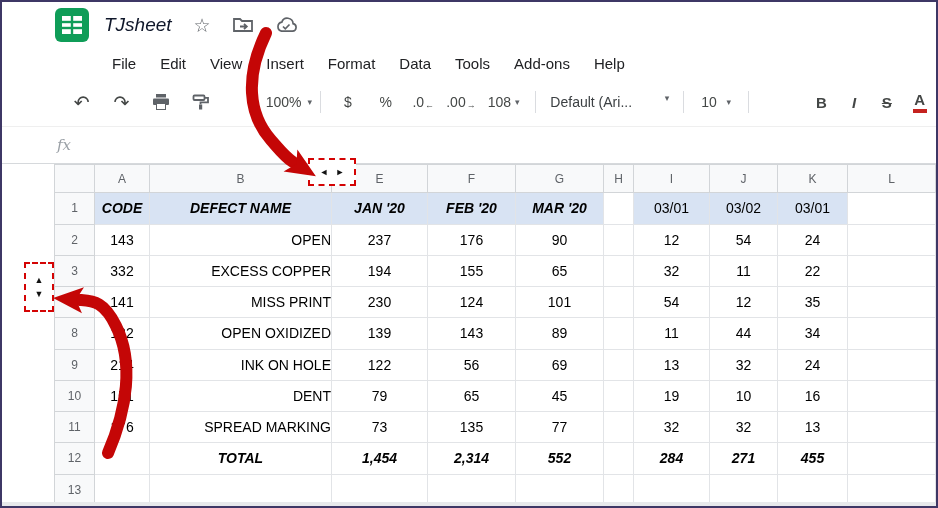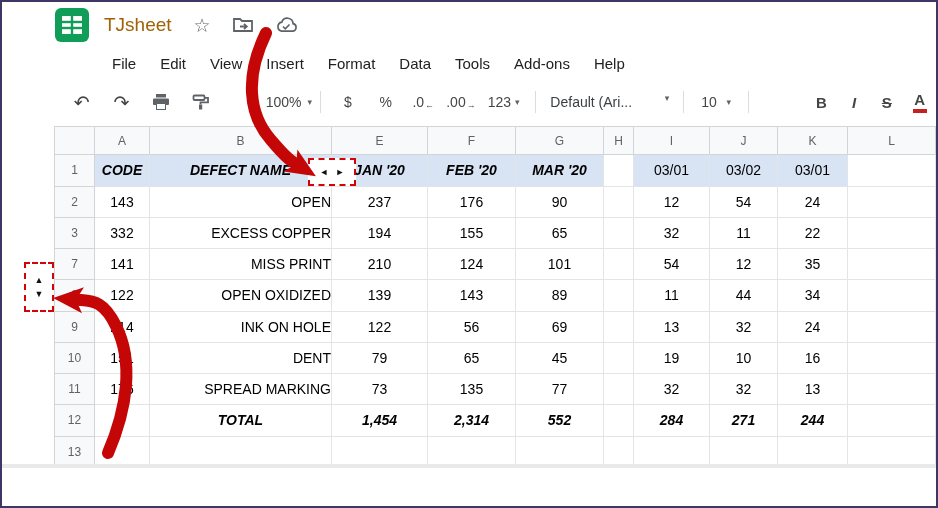--- a/index.html
+++ b/index.html
@@ -2,21 +2,21 @@
 <html><head>
 <meta charset="utf-8">
 <style>
   * { box-sizing: border-box; margin: 0; padding: 0; }
   html,body { width: 938px; height: 508px; }
   body { font-family: "Liberation Sans","DejaVu Sans",sans-serif; background: #fff; }
   #app { width: 938px; height: 508px; border: 2px solid #3e3765; position: relative; background: #fff; overflow: hidden; }
 
   
   .titlebar { height: 46px; display: flex; align-items: center; padding-left: 53px; }
-  .doc-title { font-size: 19px; color: #a16207; margin-left: 15px; }
+  .doc-title { font-size: 19px; color: #0f172a; margin-left: 15px; font-style: italic; }
   .tb-ico { margin-left: 22px; color: #5f6368; display: flex; align-items: center; }
   .star { font-size: 19px; line-height: 1; }
 
   
   .menubar { height: 30px; display: flex; align-items: center; padding-left: 98px; font-size: 15px; color: #202124; }
   .menu-item { padding: 0 12px; cursor: default; }
   .last-edit { margin-left: auto; margin-right: 22px; color: #80868b; font-size: 14px; text-decoration: underline; }
 
   
   .toolbar { height: 48px; display: flex; align-items: center; padding-left: 60px; color: #444746; }
@@ -138,21 +138,21 @@
       </span>
     <span class="tbtn numbtn">
       <span>.0</span>
         <span class="mini">←</span>
     </span>
     <span class="tbtn numbtn">
       <span>.00</span>
         <span class="mini">→</span>
     </span>
     <span class="tbtn numbtn" style="width:48px">
-      <span>123</span>&nbsp;<span class="caret">▾</span>
+      <span>108</span>&nbsp;<span class="caret">▾</span>
     </span>
     <span class="sep"></span>
     <span class="fontname">
       <span>Default (Ari...</span>
       <span class="caret">▾</span>
     </span>
     <span class="sep"></span>
     <span class="fontsize">
       <span>10</span>
       <span class="caret">▾</span>
@@ -160,20 +160,23 @@
     <span class="sep"></span>
     <span class="fmt first">B</span>
     <span class="fmt italic">I</span>
     <span class="fmt strike">S</span>
     <span class="acolor">
       <span class="letter">A</span>
       <span class="bar"></span>
     </span>
   </div>
 
+  <div class="formulabar">
+    <span class="fx">fx</span>
+  </div>
 
   <div class="gridwrap">
     <div class="gutter"></div>
     <table class="grid">
       <colgroup>
         <col style="width:40px">
           <col style="width:55px">
           <col style="width:182px">
           <col style="width:96px">
         <col style="width:88px">
@@ -234,21 +237,21 @@
         <td class="cell"></td>
         <td class="cell">32</td>
         <td class="cell">11</td>
         <td class="cell">22</td>
         <td class="cell"></td>
       </tr>
       <tr>
         <td class="rh">7</td>
         <td class="cell">141</td>
         <td class="cell left">MISS PRINT</td>
-        <td class="cell">210</td>
+        <td class="cell">230</td>
         <td class="cell">124</td>
         <td class="cell">101</td>
         <td class="cell"></td>
         <td class="cell">54</td>
         <td class="cell">12</td>
         <td class="cell">35</td>
         <td class="cell"></td>
       </tr>
       <tr>
         <td class="rh">8</td>
@@ -305,21 +308,21 @@
       <tr>
         <td class="rh">12</td>
         <td class="cell"></td>
         <td class="cell bold">TOTAL</td>
         <td class="cell bold">1,454</td>
         <td class="cell bold">2,314</td>
         <td class="cell bold">552</td>
         <td class="cell"></td>
         <td class="cell bold">284</td>
         <td class="cell bold">271</td>
-        <td class="cell bold">244</td>
+        <td class="cell bold">455</td>
         <td class="cell"></td>
       </tr>
       <tr>
         <td class="rh">13</td>
         <td class="cell"></td>
         <td class="cell"></td>
         <td class="cell"></td>
         <td class="cell"></td>
         <td class="cell"></td>
         <td class="cell"></td>

